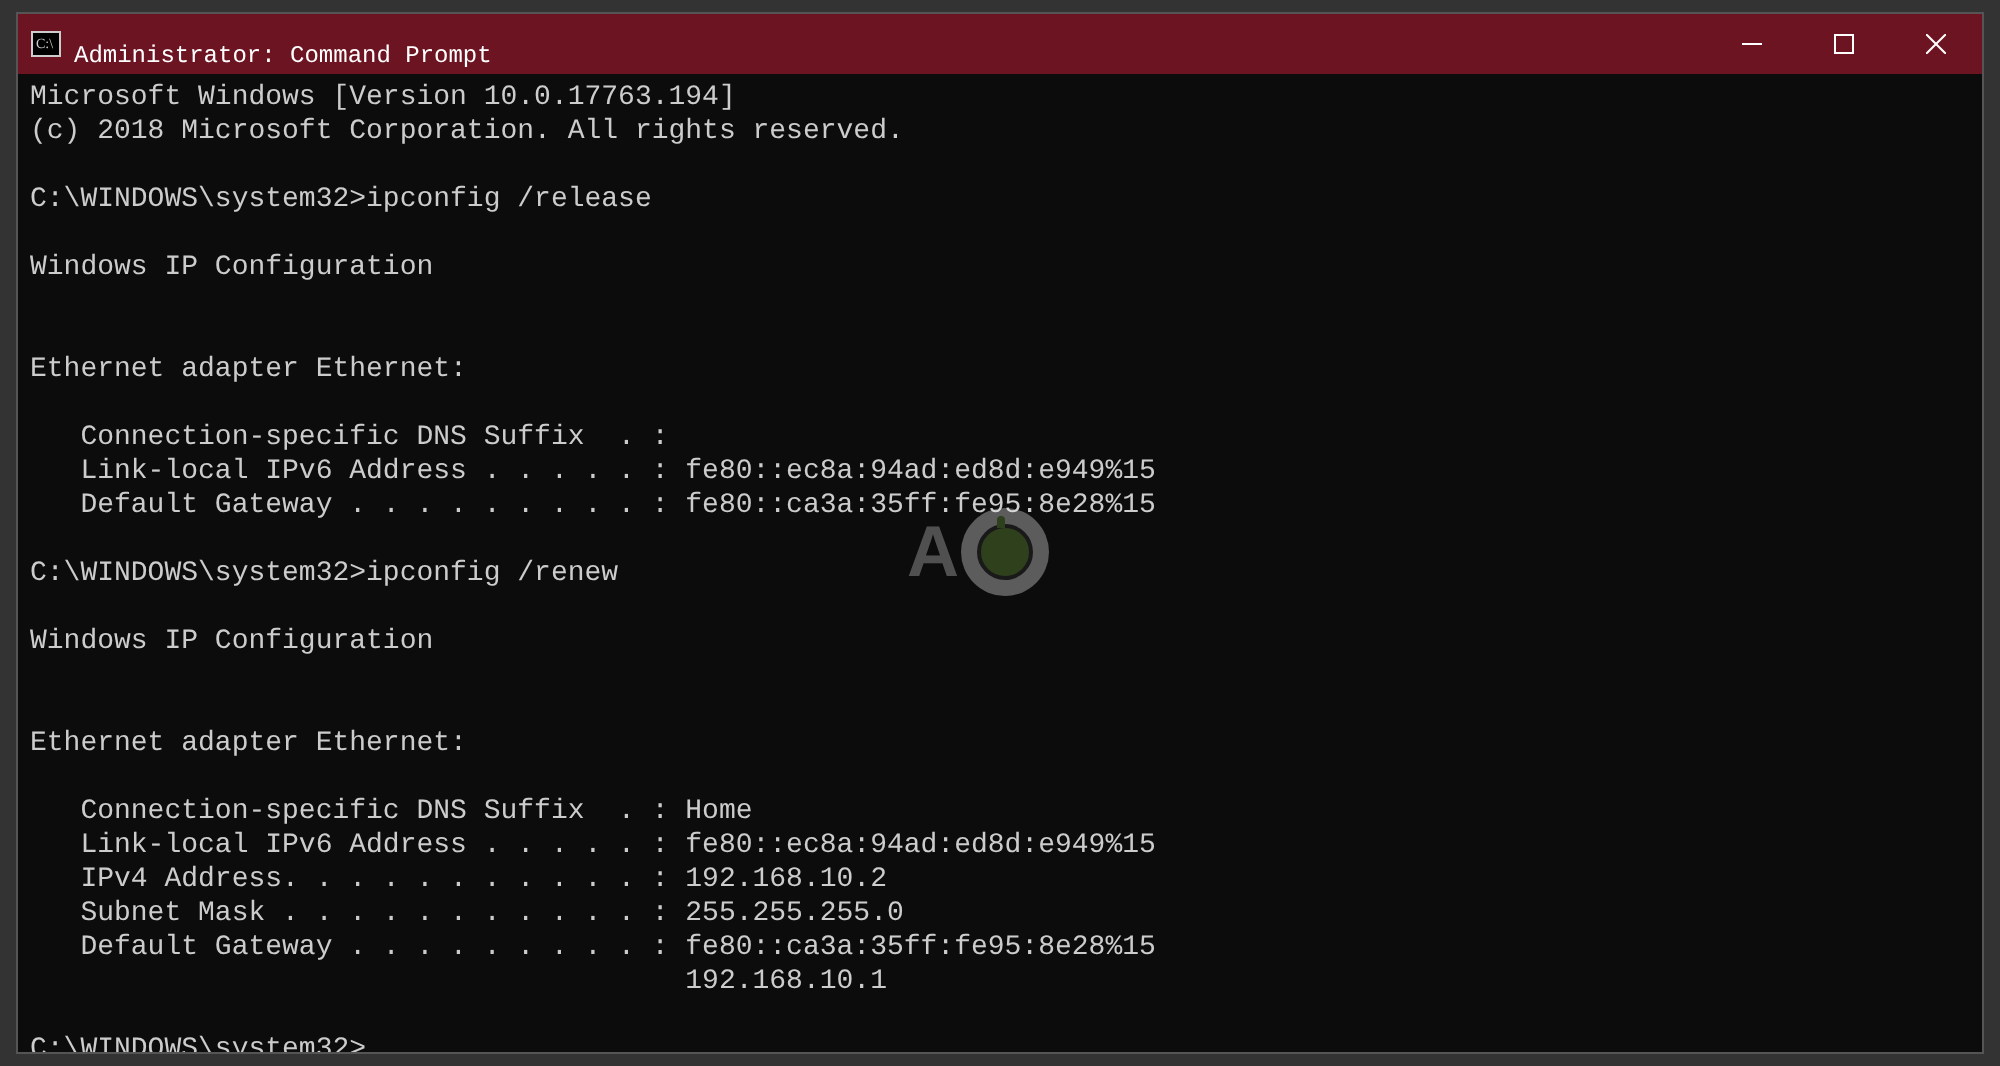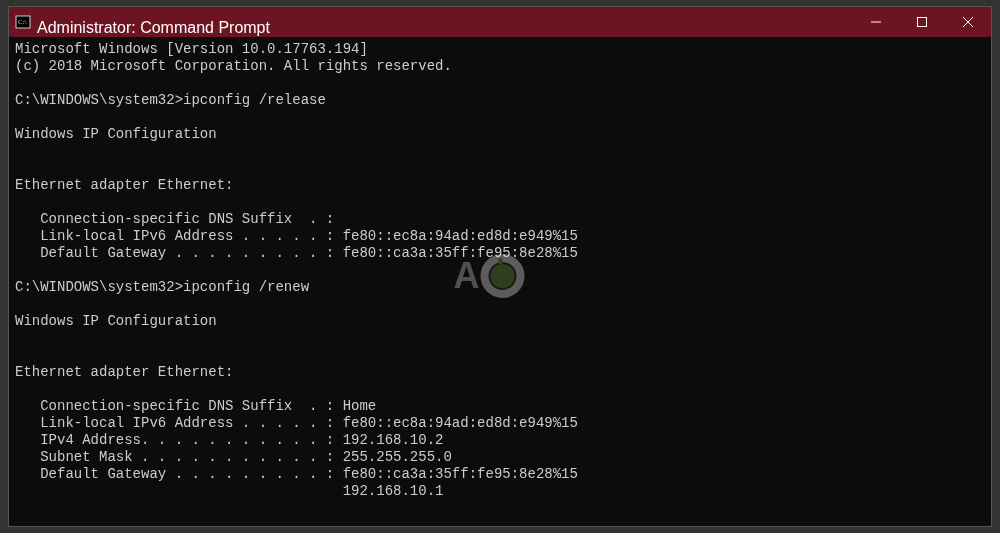--- a/index.html
+++ b/index.html
@@ -39,22 +39,22 @@
       margin-right: 6px;
       display: flex;
       align-items: center;
       justify-content: center;
     }
     .titlebar-icon svg {
       display: block;
     }
     .titlebar-text {
       color: #fff;
-      font-size: 16px;
-      font-family: Liberation Sans, sans-serif;
+      font-size: 12px;
+      font-family: Liberation Mono, monospace;
       font-weight: 400;
       margin-top: 12px;
     }
     .window-controls {
       position: absolute;
       right: 0;
       top: 0;
       height: 30px;
       display: flex;
     }
@@ -187,21 +187,21 @@
 
 Ethernet adapter Ethernet:
 
    Connection-specific DNS Suffix  . : Home
    Link-local IPv6 Address . . . . . : fe80::ec8a:94ad:ed8d:e949%15
    IPv4 Address. . . . . . . . . . . : 192.168.10.2
    Subnet Mask . . . . . . . . . . . : 255.255.255.0
    Default Gateway . . . . . . . . . : fe80::ca3a:35ff:fe95:8e28%15
                                        192.168.10.1
 
-</span></div>
+</span><span>C:\WINDOWS\system32&gt;</span></div>
 </div>
 
 <div class="watermark">
   <span class="watermark-text">
     <span>A</span>
     <span class="watermark-icon">
       <span class="watermark-icon-inner"></span>
     </span>
   </span>
 </div>

